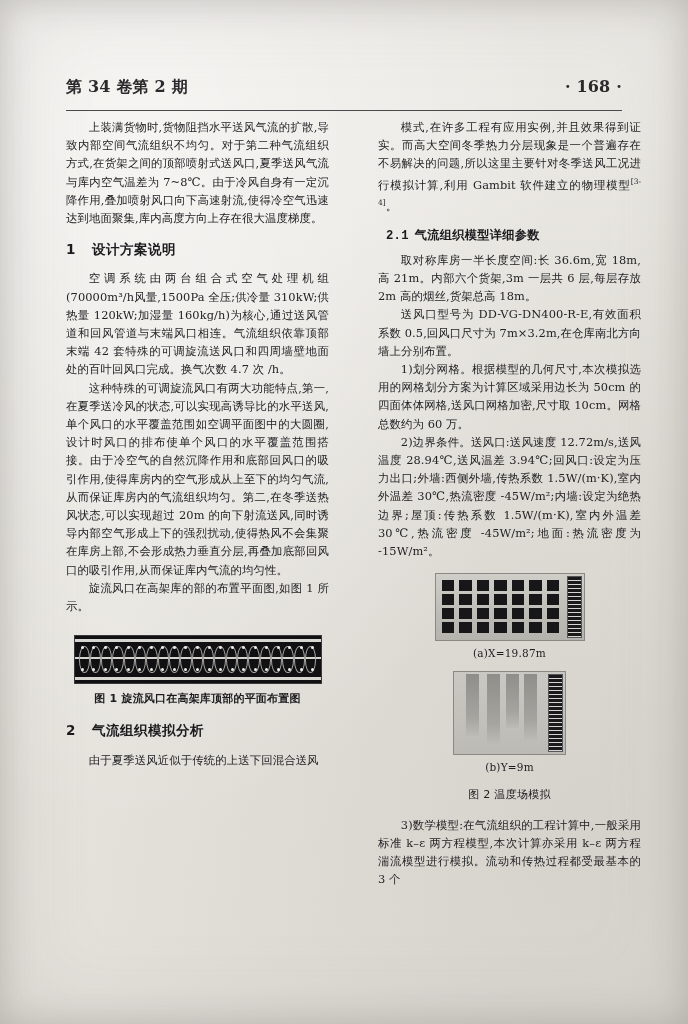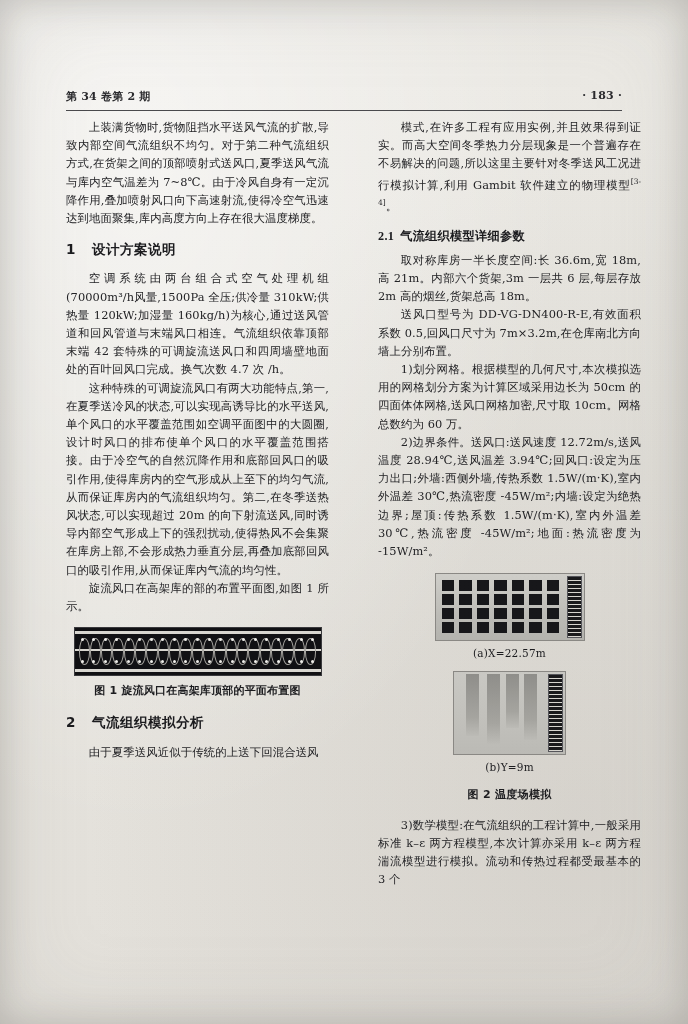--- a/index.html
+++ b/index.html
@@ -36,25 +36,25 @@
     position: absolute;
     inset: 0;
     pointer-events: none;
     box-shadow: inset 0 0 34px rgba(120,118,112,0.33), inset 0 0 90px rgba(140,138,132,0.18);
   }
 
   
   .runhead {
     position: absolute;
     left: 66px;
-    top: 89px;
+    top: 77px;
     width: 556px;
     height: 17px;
     color: #2b2b2e;
-    font-size: 11px;
+    font-size: 16px;
     letter-spacing: .2px;
   }
   .runhead .rh-left {
     position: absolute; left: 0; top: 0;
     font-weight: 600;
   }
   .runhead .rh-mid {
     position: absolute; left: 50%; top: 0;
     transform: translateX(-50%);
     font-weight: 600;
@@ -97,34 +97,34 @@
     margin: 13px 0 11px 0;
     font-size: 13.5px;
     font-weight: bold;
     font-family: "DejaVu Sans", "Liberation Sans", sans-serif;
     letter-spacing: .5px;
     color: #1b1b1e;
   }
   h2.sec .num { display: inline-block; min-width: 26px; }
 
   h3.subsec {
-    margin: 12px 0 6px 0;
+    margin: 12px 0 6px 8px;
     font-size: 12.2px;
     font-weight: bold;
-    font-family: Liberation Serif, serif;
+    font-family: Liberation Mono, monospace;
     letter-spacing: .3px;
     color: #1b1b1e;
   }
   h3.subsec .num { margin-right: 6px; }
   .gap-m { height: 12px; }
 
   sup.ref { font-size: 7.5px; vertical-align: super; letter-spacing: 0; }
 
   
-  .fig-block { margin-top: 12px; }
+  .fig-block { margin-top: 20px; }
   .fig1-img {
     width: 246px;
     height: 47px;
     margin: 0 auto;
     background: #111114;
     border: 1px solid #3a3a3d;
     position: relative;
     overflow: hidden;
   }
   .fig1-img .band {
@@ -237,35 +237,35 @@
   }
   .plot-c .bar {
     position: absolute; left: 4px; right: 26px;
     height: 7px;
     background: #17171a;
   }
 
   .fig2-cap {
     text-align: center;
     font-size: 11px;
-    font-weight: bold;
+    font-weight: normal;
     font-family: "DejaVu Sans", "Liberation Sans", sans-serif;
     color: #1d1d20;
     letter-spacing: .3px;
     margin-top: 2px;
   }
 </style>
 </head>
 <body>
 
 <div class="page">
 
   <div class="runhead">
     <span class="rh-left">第 34 卷第 2 期</span>
-    <span class="rh-right">· 183 ·</span>
+    <span class="rh-right">· 168 ·</span>
   </div>
   <div class="rule"></div>
 
   <div class="col col-left">
 
     <p class="para">上装满货物时,货物阻挡水平送风气流的扩散,导致内部空间气流组织不均匀。对于第二种气流组织方式,在货架之间的顶部喷射式送风口,夏季送风气流与库内空气温差为 7~8℃。由于冷风自身有一定沉降作用,叠加喷射风口向下高速射流,使得冷空气迅速达到地面聚集,库内高度方向上存在很大温度梯度。</p>
 
     <h2 class="sec">
       <span class="num">1</span><span>设计方案说明</span>
     </h2>
@@ -402,21 +402,21 @@
             <b></b>
               <b></b>
               <b></b>
               <b></b>
               <b></b>
               <b></b>
               <b></b>
           </div>
           <div class="scalebar"></div>
         </div>
-        <div class="sub-cap">(a)X=22.57m</div>
+        <div class="sub-cap">(a)X=19.87m</div>
       </div>
 
       <div class="sub-fig">
         <div class="sub-img plot-b">
           <div class="bg"></div>
           <span class="plume" style="left:12px; height:62px;"></span>
           <span class="plume" style="left:33px; height:70px;"></span>
           <span class="plume" style="left:52px; height:54px;"></span>
           <span class="plume" style="left:70px; height:66px;"></span>
           <div class="scalebar"></div>

